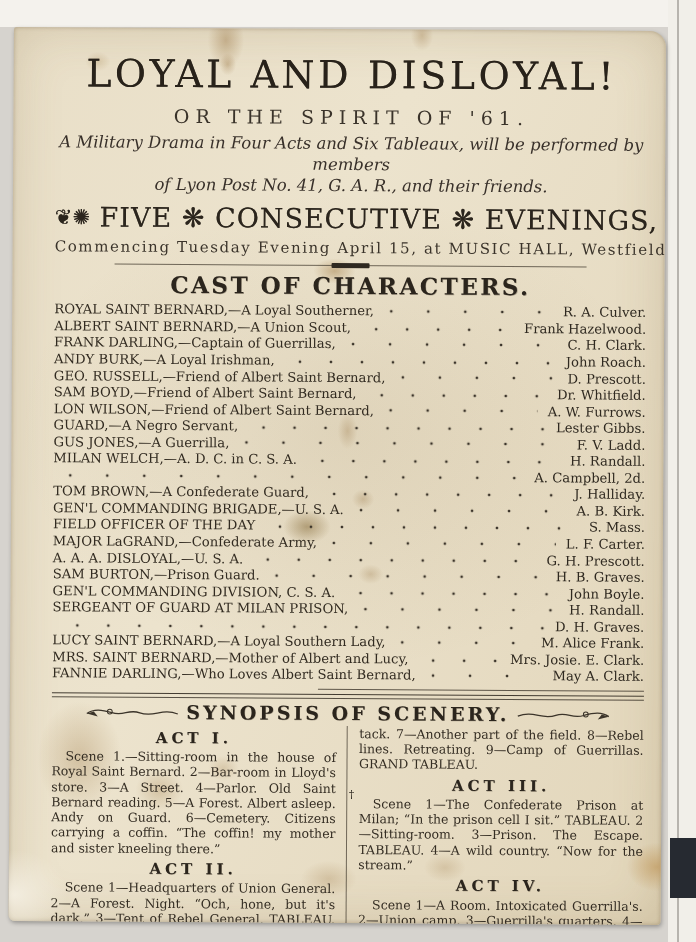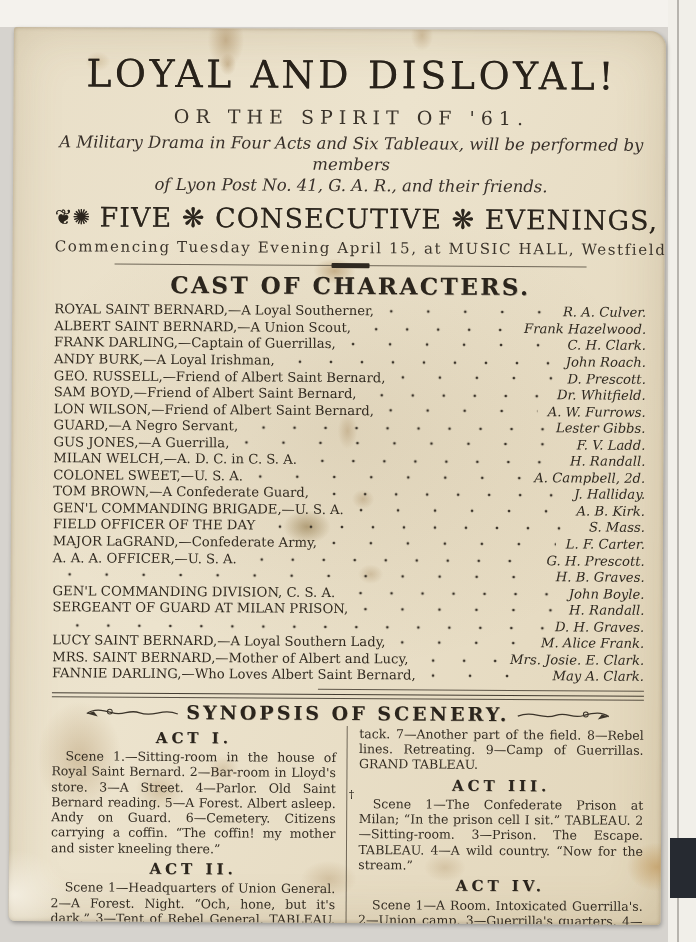--- a/index.html
+++ b/index.html
@@ -77,21 +77,21 @@
   }
   .cast{margin-top:4px;}
   .cast-row{display:flex;align-items:baseline;font-size:13.2px;line-height:16.55px;white-space:nowrap;}
   .cast-row .char{color:#322b21;}
   .cast-row .lead{
     flex:1;height:9px;margin:0 10px;align-self:center;
     background-image:radial-gradient(circle at 3px 4px, #3b342a 1.1px, rgba(0,0,0,0) 1.7px);
     background-size:37px 9px;background-repeat:repeat-x;background-position:4px 0;
   }
   .cast-row:nth-child(even) .lead{background-size:31px 9px;background-position:12px 1px;}
-  .cast-row .actor{font-style:italic;text-align:center;color:#2f2920;}
+  .cast-row .actor{text-align:center;color:#2f2920;}
 
   .divider{margin-top:5px;}
   .divider .partial{width:55%;margin-left:auto;border-top:1px solid rgba(60,52,42,0.8);}
   .divider .dbl{margin-top:4px;height:3px;border-top:1.5px solid rgba(50,43,34,0.9);border-bottom:1px solid rgba(50,43,34,0.8);}
 
   .syn-heading{
     display:flex;align-items:center;justify-content:center;gap:6px;margin-top:3px;
   }
   .syn-heading .txt{
     font-size:19px;font-weight:bold;letter-spacing:3px;color:#2b251d;
@@ -188,21 +188,20 @@
           <span class="char">GUS JONES,—A Guerrilla,</span>
           <span class="lead"></span>
           <span class="actor">F. V. Ladd.</span>
         </div>
       <div class="cast-row">
           <span class="char">MILAN WELCH,—A. D. C. in C. S. A.</span>
           <span class="lead"></span>
           <span class="actor">H. Randall.</span>
         </div>
       <div class="cast-row">
-          <span class="char">COLONEL SWEET,—U. S. A.</span>
           <span class="lead"></span>
           <span class="actor">A. Campbell, 2d.</span>
         </div>
       <div class="cast-row">
           <span class="char">TOM BROWN,—A Confederate Guard,</span>
           <span class="lead"></span>
           <span class="actor">J. Halliday.</span>
         </div>
       <div class="cast-row">
           <span class="char">GEN'L COMMANDING BRIGADE,—U. S. A.</span>
@@ -213,25 +212,26 @@
           <span class="char">FIELD OFFICER OF THE DAY</span>
           <span class="lead"></span>
           <span class="actor">S. Mass.</span>
         </div>
       <div class="cast-row">
           <span class="char">MAJOR LaGRAND,—Confederate Army,</span>
           <span class="lead"></span>
           <span class="actor">L. F. Carter.</span>
         </div>
       <div class="cast-row">
-          <span class="char">A. A. A. OFFICER,—U. S. A.</span>
+          <span class="char">A. A. A. DISLOYAL,—U. S. A.</span>
           <span class="lead"></span>
           <span class="actor">G. H. Prescott.</span>
         </div>
       <div class="cast-row">
+          <span class="char">SAM BURTON,—Prison Guard.</span>
           <span class="lead"></span>
           <span class="actor">H. B. Graves.</span>
         </div>
       <div class="cast-row">
           <span class="char">GEN'L COMMANDING DIVISION, C. S. A.</span>
           <span class="lead"></span>
           <span class="actor">John Boyle.</span>
         </div>
       <div class="cast-row">
           <span class="char">SERGEANT OF GUARD AT MILAN PRISON,</span>

